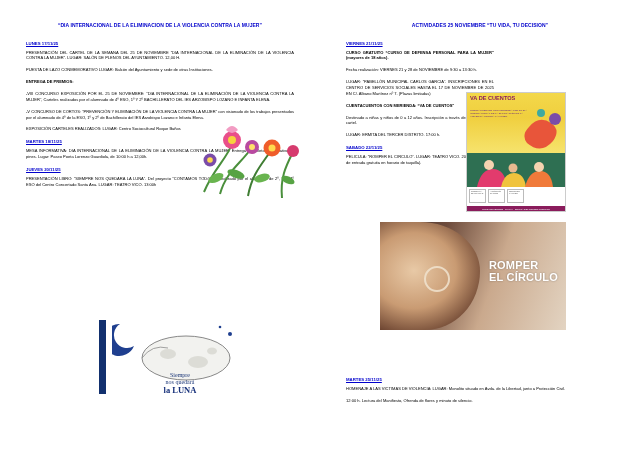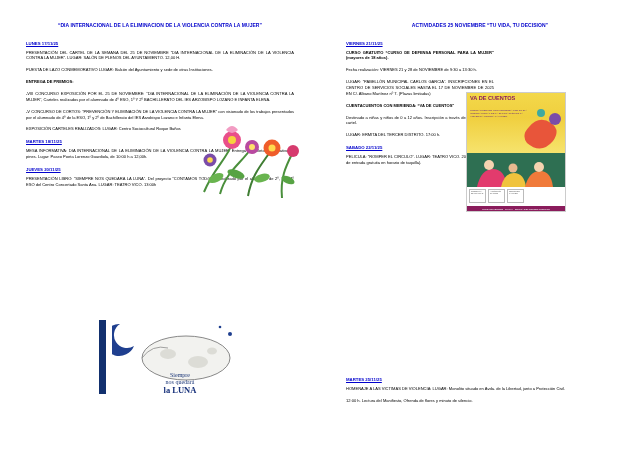--- a/index.html
+++ b/index.html
@@ -314,14 +314,22 @@
     <div class="poster-bot">
       <div class="logo-strip">
         <div class="logo-box">CONCEJALÍA DE IGUALDAD</div>
         <div class="logo-box">Ayuntamiento de Jumilla</div>
         <div class="logo-box">CENTRO DE LA MUJER</div>
       </div>
       <div class="poster-foot">21 DE NOVIEMBRE · 17:00 H · ERMITA DEL TERCER DISTRITO</div>
     </div>
   </div>
 
+  <div class="photo">
+    <div class="photo-hand"></div>
+    <div class="photo-ring"></div>
+    <div class="photo-text">
+      <span>ROMPER</span><br>
+      <span>EL CÍRCULO</span>
+    </div>
+  </div>
 
 </div>
 
 </body></html>

